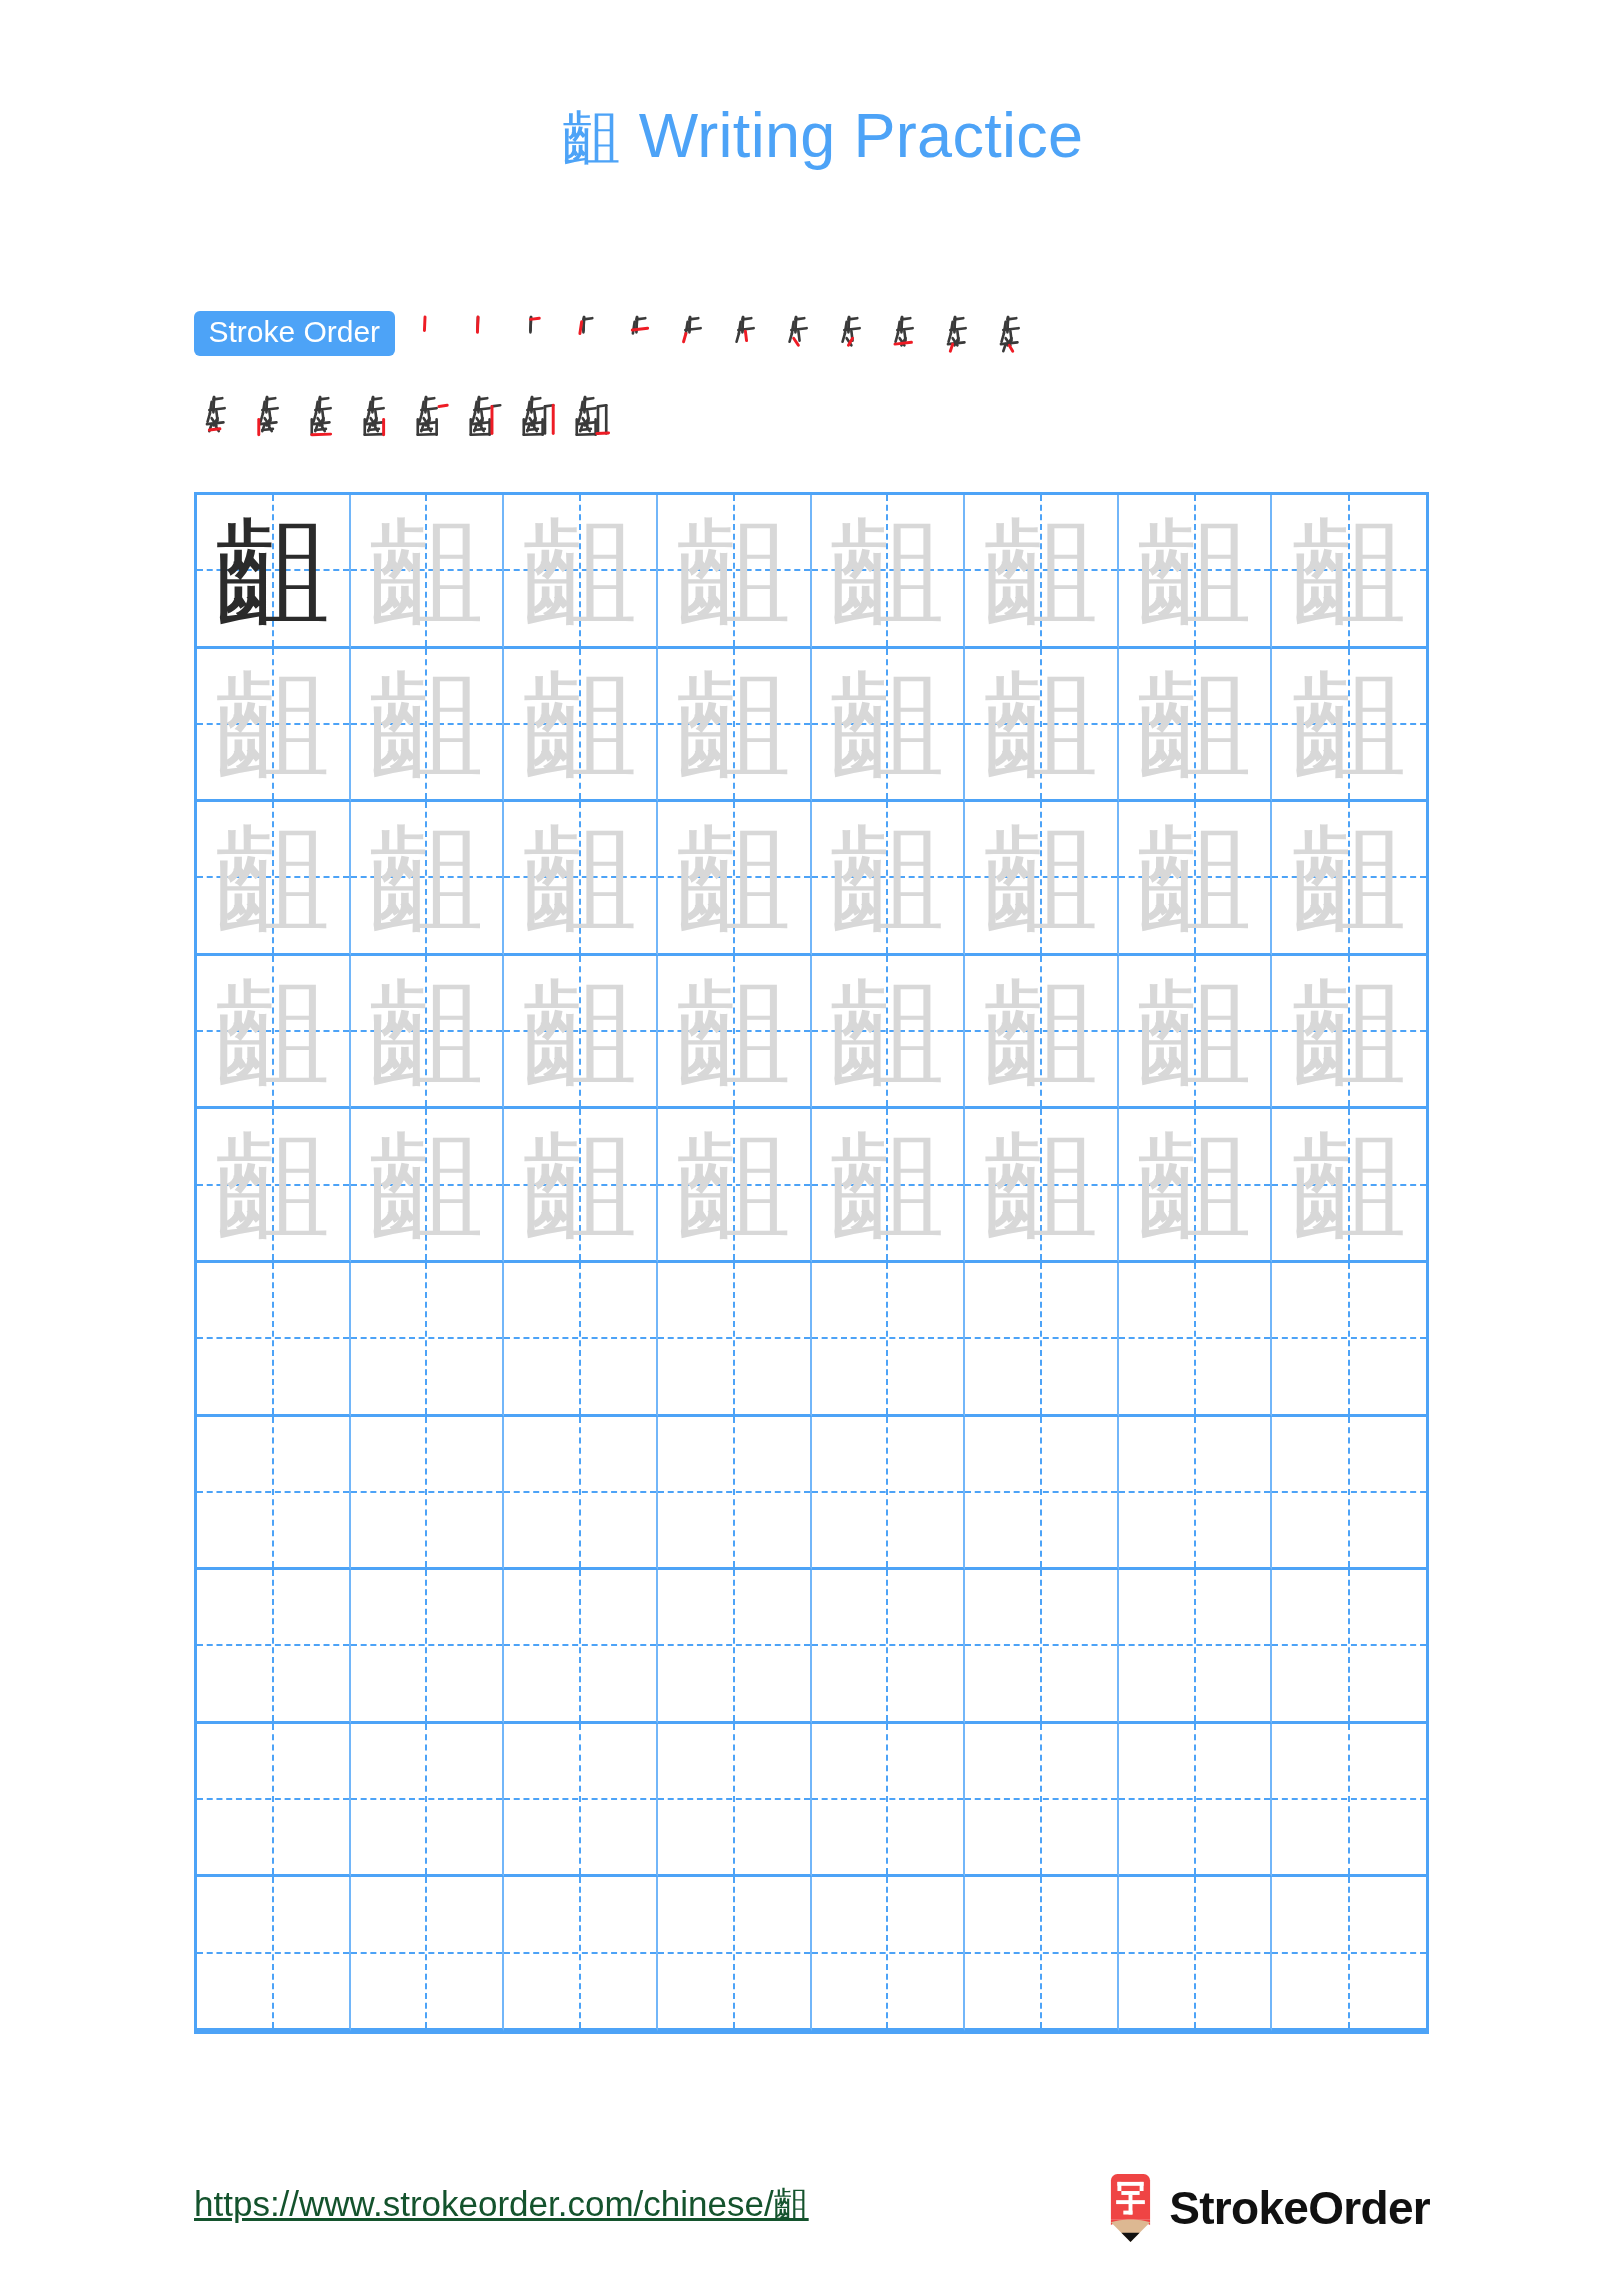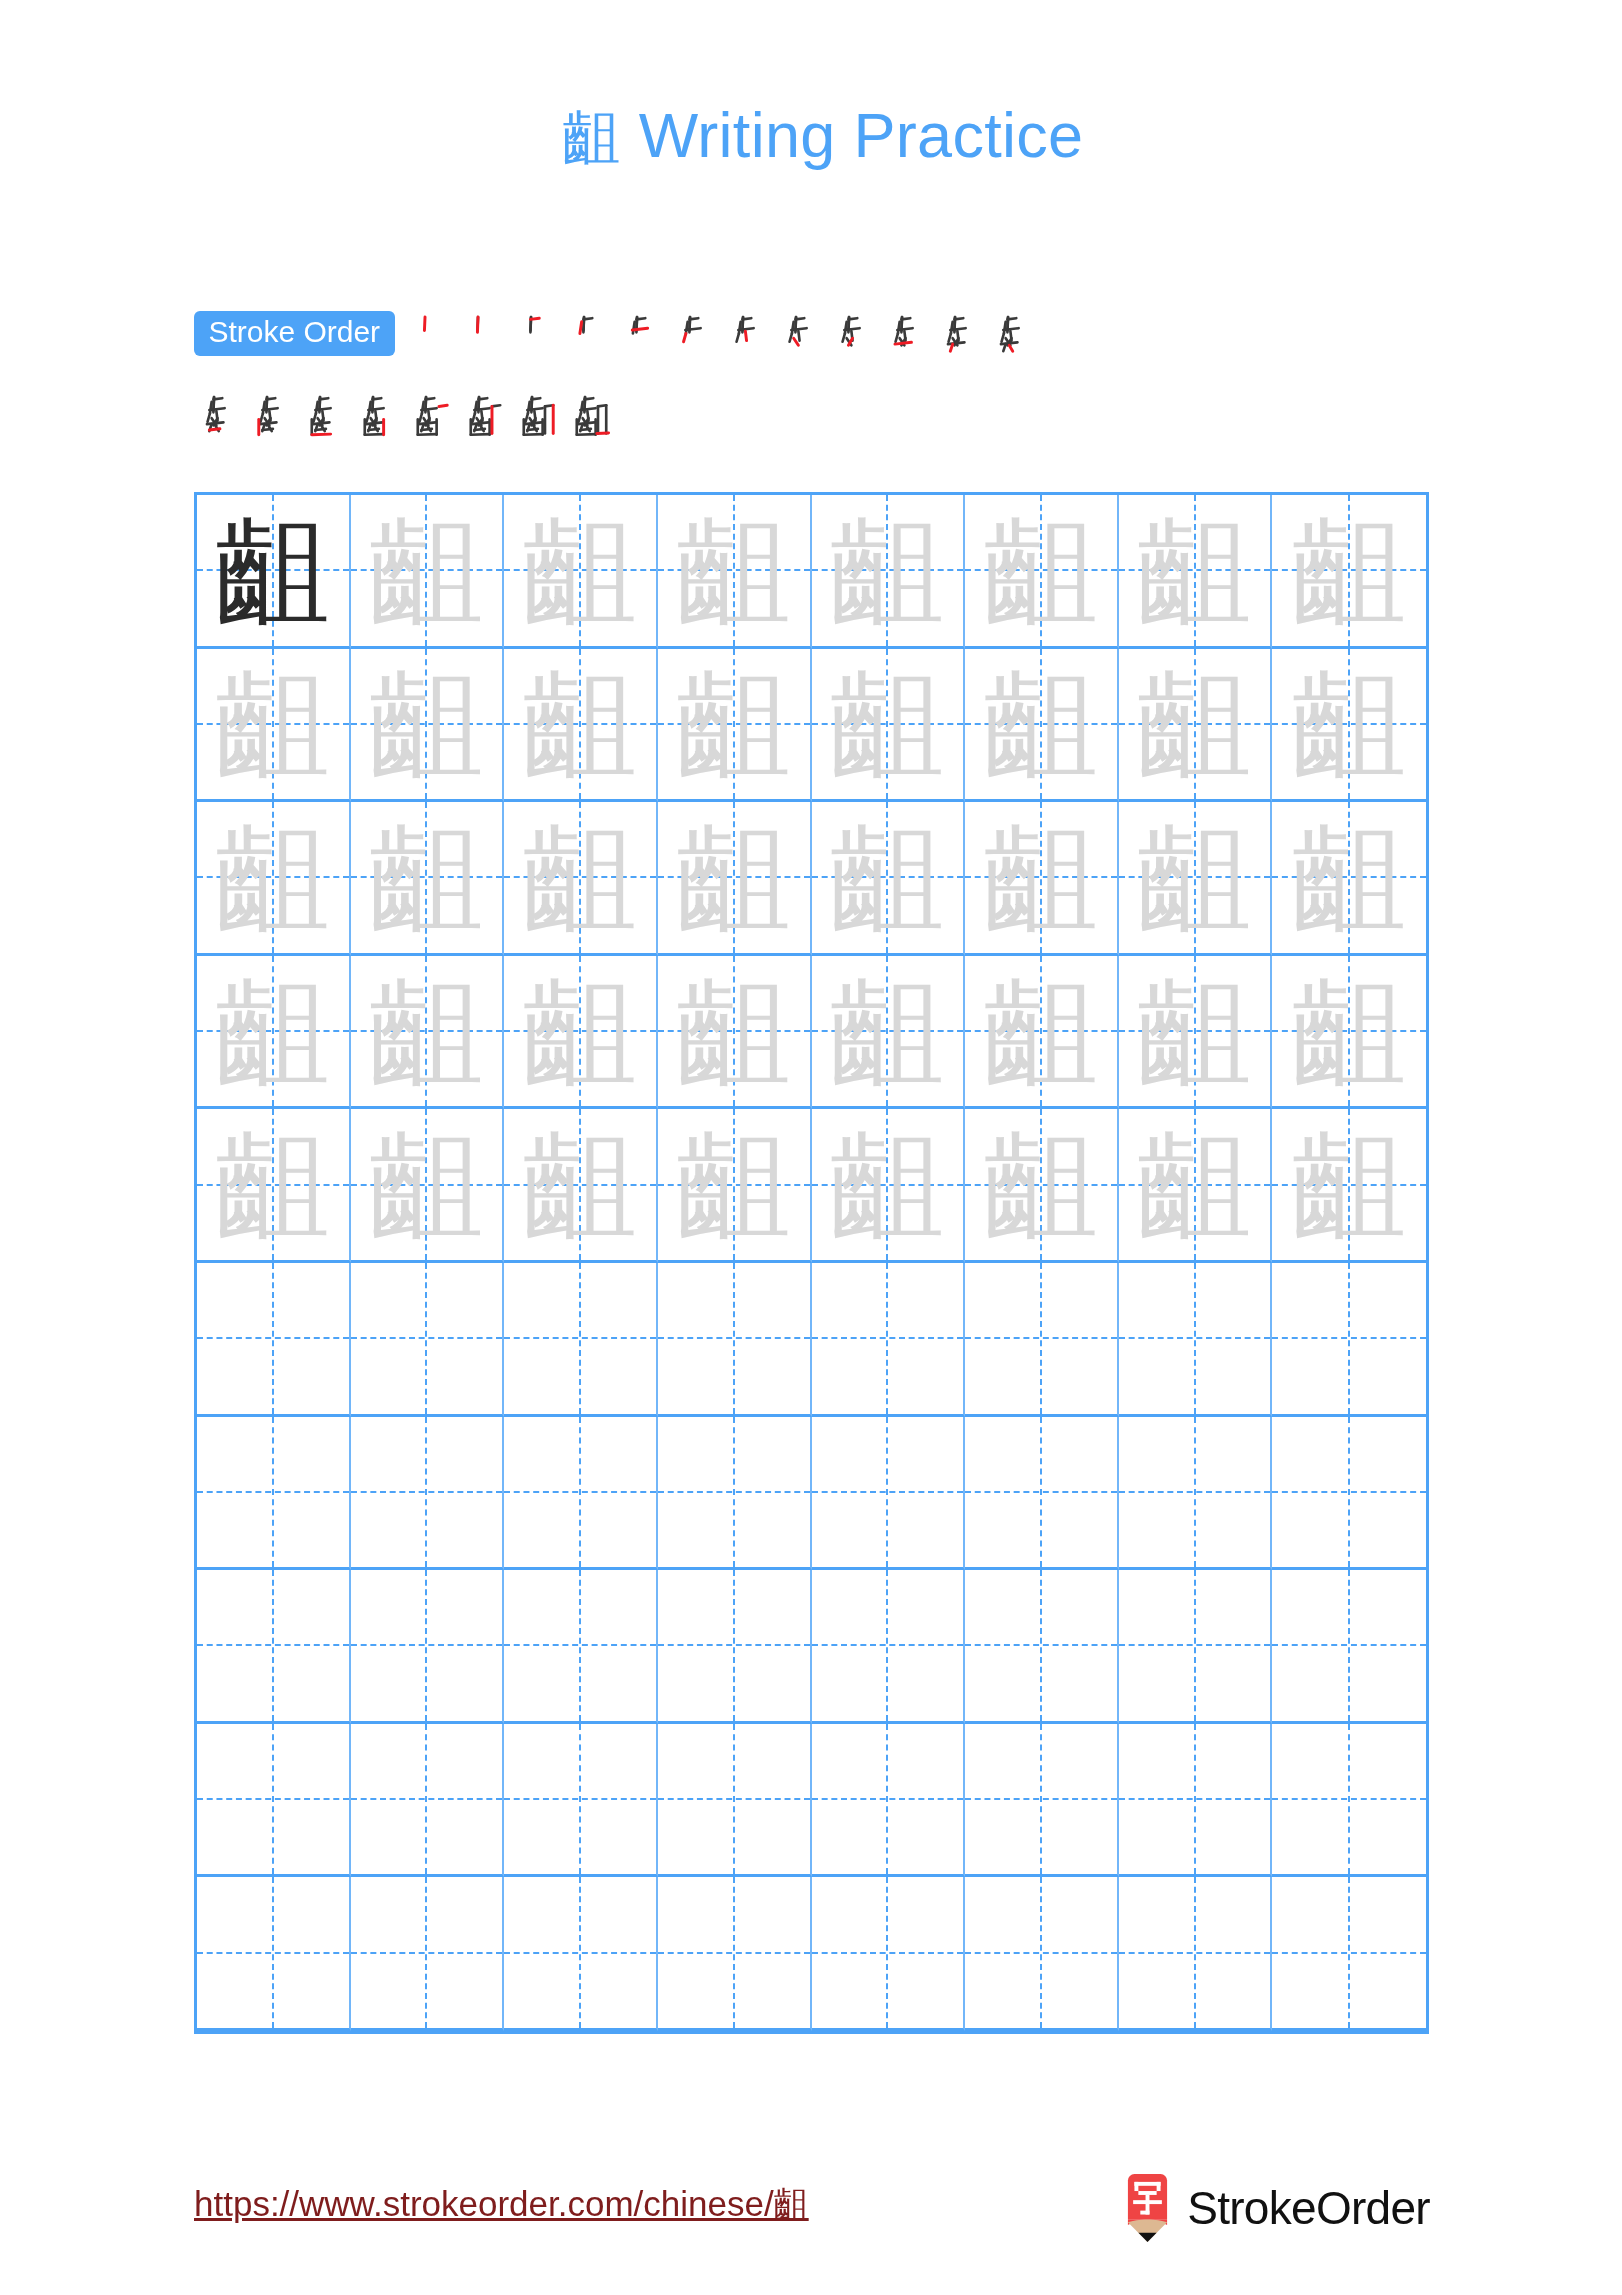--- a/index.html
+++ b/index.html
@@ -142,42 +142,42 @@
     position: absolute;
     left: 0;
     top: 2179px;
     width: 1622px;
     height: 79px;
   }
   .footer-url {
     position: absolute;
     left: 194px;
     top: 3.9px;
-    color: #7f1d1d;
+    color: #14532d;
     font-size: 35px;
     line-height: 1.2;
     white-space: nowrap;
   }
   .footer-brand {
     position: absolute;
     right: 192px;
     top: -5.2px;
     display: flex;
     align-items: center;
     gap: 15.7px;
   }
   .brand-logo {
     position: relative;
     width: 47px;
     height: 68px;
     flex: 0 0 auto;
   }
   .brand-name {
     font-size: 46px;
-    font-weight: normal;
+    font-weight: bold;
     color: #111111;
     letter-spacing: -0.7px;
     line-height: 1;
     white-space: nowrap;
   }
 </style>
 </head>
 <body>
 
 <div class="page-title">

